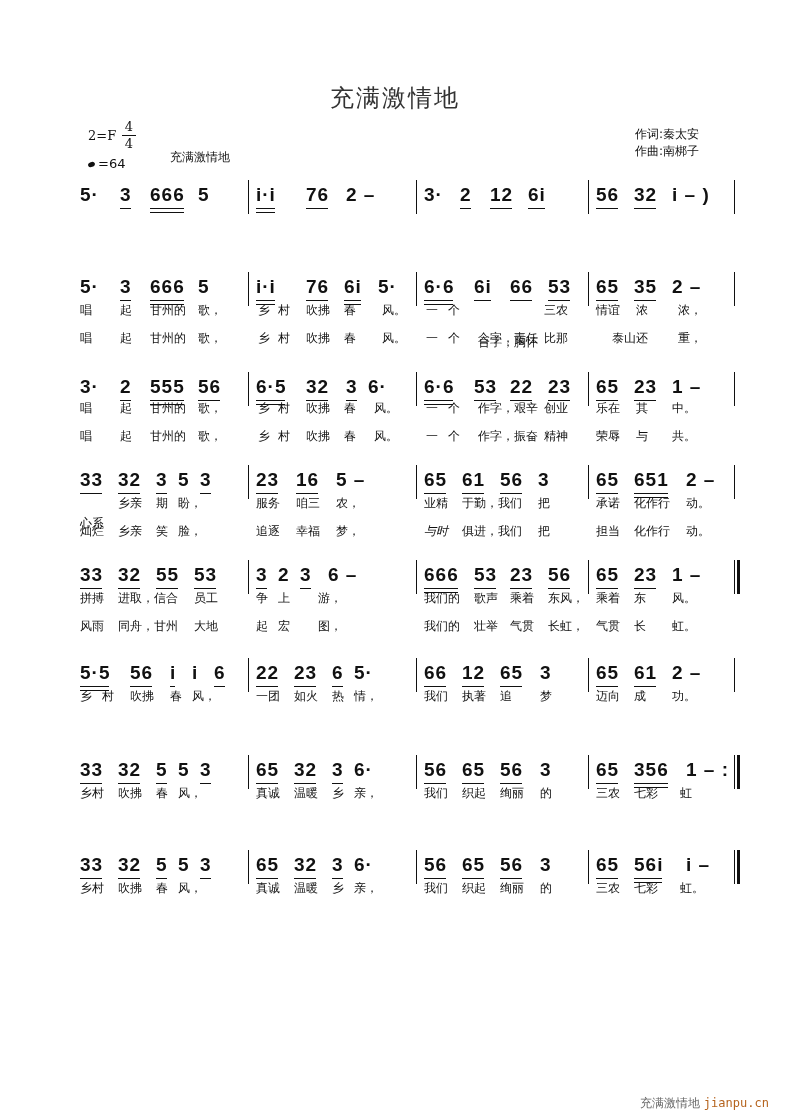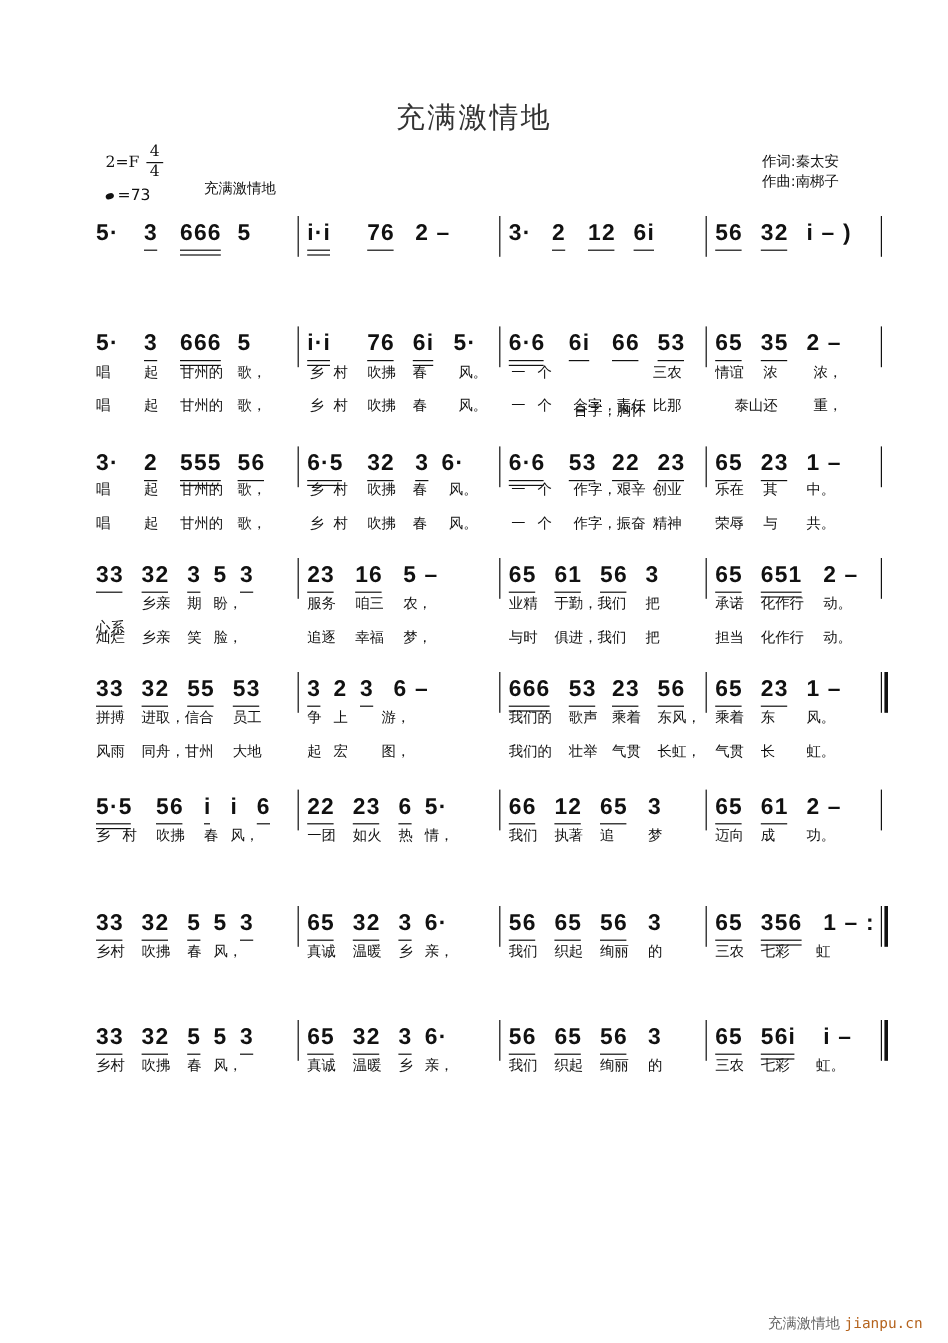--- a/index.html
+++ b/index.html
@@ -27,21 +27,21 @@
 </head>
 <body>
 
 <div class="title">充满激情地</div>
 <div class="key">2=F</div>
 <div class="timesig">
   <div>4</div>
   <div class="bar"></div>
   <div>4</div>
 </div>
-<div class="tempo"><span class="dot"></span><span>=73</span></div>
+<div class="tempo"><span class="dot"></span><span>=64</span></div>
 <div class="expr">充满激情地</div>
 <div class="credits">
   <div>作词:秦太安</div>
   <div>作曲:南梆子</div>
 </div>
 
 <div id="score">
     <div class="row" style="top: 180px;">
       <div class="measure" style="left: 0px;">
         <span class="group" style="left: 0px;">5·</span>
@@ -233,21 +233,21 @@
       <span class="lyric" style="left: 516px; top: 30px;">承诺</span>
       <span class="lyric" style="left: 554px; top: 30px;">化作行</span>
       <span class="lyric" style="left: 606px; top: 30px;">动。</span>
       <span class="lyric" style="left: 0px; top: 58px;">灿烂</span>
       <span class="lyric" style="left: 38px; top: 58px;">乡亲</span>
       <span class="lyric" style="left: 76px; top: 58px;">笑</span>
       <span class="lyric" style="left: 98px; top: 58px;">脸，</span>
       <span class="lyric" style="left: 176px; top: 58px;">追逐</span>
       <span class="lyric" style="left: 216px; top: 58px;">幸福</span>
       <span class="lyric" style="left: 256px; top: 58px;">梦，</span>
-      <span class="lyric" style="left: 344px; top: 58px;">与时</span>
+      <span class="lyric" style="left: 344px; top: 58px; font-style: italic;">与时</span>
       <span class="lyric" style="left: 382px; top: 58px;">俱进，我们</span>
       <span class="lyric" style="left: 458px; top: 58px;">把</span>
       <span class="lyric" style="left: 516px; top: 58px;">担当</span>
       <span class="lyric" style="left: 554px; top: 58px;">化作行</span>
       <span class="lyric" style="left: 606px; top: 58px;">动。</span>
     </div>
     <div class="row" style="top: 560px;">
       <div class="measure" style="left: 0px;">
         <span class="group" style="left: 0px;">33<span class="ul1"></span></span>
         <span class="group" style="left: 38px;">32<span class="ul1"></span></span>

